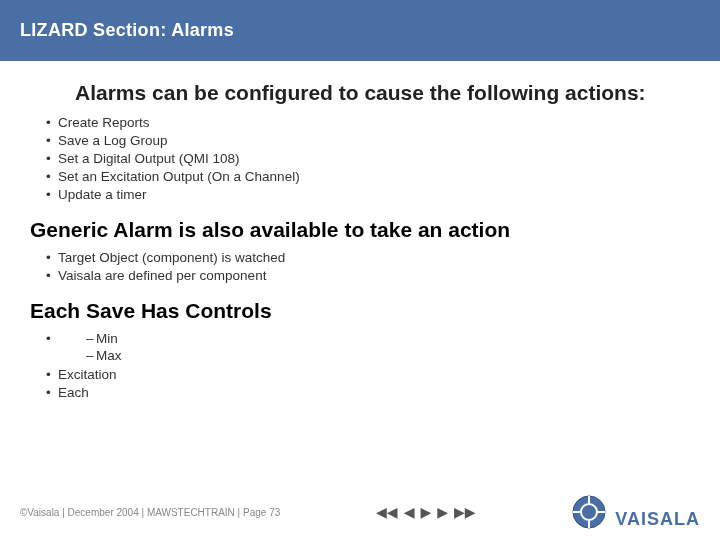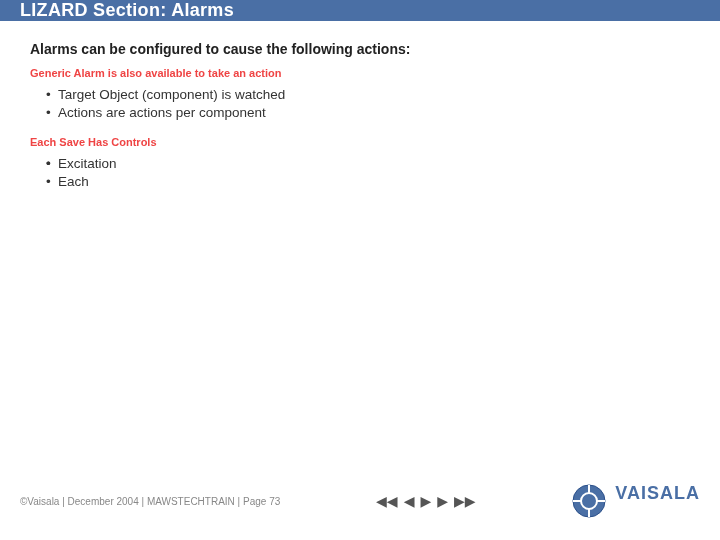--- a/index.html
+++ b/index.html
@@ -8,35 +8,36 @@
       height: 540px;
       font-family: Arial, sans-serif;
       background: #ffffff;
       overflow: hidden;
       position: relative;
     }
 
     .header {
       background: #4a6fa5;
       color: white;
-      padding: 0 20px;
+      padding: 20px 20px;
       font-size: 18px;
       font-weight: bold;
       letter-spacing: 0.3px;
     }
 
     .content {
       padding: 20px 30px 10px 30px;
     }
 
     .intro-text {
-      font-size: 14px;
+      font-size: 21px;
       font-weight: bold;
       margin-bottom: 10px;
       color: #222;
+      margin-left: 45px;
     }
 
     .bullet-list {
       list-style: none;
       margin: 0 0 16px 16px;
     }
 
     .bullet-list li {
       font-size: 13.5px;
       color: #333;
@@ -46,23 +47,23 @@
     }
 
     .bullet-list li::before {
       content: "•";
       position: absolute;
       left: 0;
       color: #333;
     }
 
     .section-title {
-      font-size: 11px;
-      font-weight: bold;
-      color: #ef4444;
+      font-size: 21px;
+      font-weight: bold;
+      color: #000000;
       margin-bottom: 8px;
     }
 
     .sub-list {
       list-style: none;
       margin: 0 0 16px 16px;
     }
 
     .sub-list li {
       font-size: 13.5px;
@@ -91,21 +92,21 @@
       padding-left: 10px;
     }
 
     .indent-list li::before {
       content: "–";
       margin-right: 4px;
     }
 
     .footer {
       position: absolute;
-      bottom: 21px;
+      bottom: 10px;
       left: 0;
       right: 0;
       display: flex;
       align-items: center;
       justify-content: space-between;
       padding: 0 20px;
     }
 
     .footer-text {
       font-size: 10px;
@@ -119,21 +120,21 @@
     }
 
     .footer-nav span {
       font-size: 14px;
       color: #555;
       cursor: pointer;
     }
 
     .vaisala-logo {
       display: flex;
-      align-items: flex-start;
+      align-items: flex-end;
       gap: 8px;
     }
 
     .vaisala-icon {
       width: 36px;
       height: 36px;
     }
 
     .vaisala-text {
       font-size: 18px;
@@ -146,31 +147,40 @@
 <body>
 
 <div class="header">
   <span>LIZARD Section: Alarms</span>
 </div>
 
 <div class="content">
 
   <div class="intro-text">Alarms can be configured to cause the following actions:</div>
 
+  <ul class="bullet-list">
+    <li><span>Create Reports</span></li>
+    <li><span>Save a Log Group</span></li>
+    <li><span>Set a Digital Output (QMI 108)</span></li>
+    <li><span>Set an Excitation Output (On a Channel)</span></li>
+    <li><span>Update a timer</span></li>
+  </ul>
 
   <div class="section-title">Generic Alarm is also available to take an action</div>
   <ul class="sub-list">
     <li><span>Target Object (component) is watched</span></li>
-    <li><span>Actions are actions per component</span></li>
+    <li><span>Vaisala are defined per component</span></li>
   </ul>
 
   <div class="section-title">Each Save Has Controls</div>
   <ul class="sub-list">
     <li>
       <ul class="indent-list">
+        <li><span>Min</span></li>
+        <li><span>Max</span></li>
       </ul>
     </li>
     <li><span>Excitation</span></li>
     <li><span>Each</span></li>
   </ul>
 
 </div>
 
 <div class="footer">
   <div class="footer-text">©Vaisala | December 2004 | MAWSTECHTRAIN | Page 73</div>

